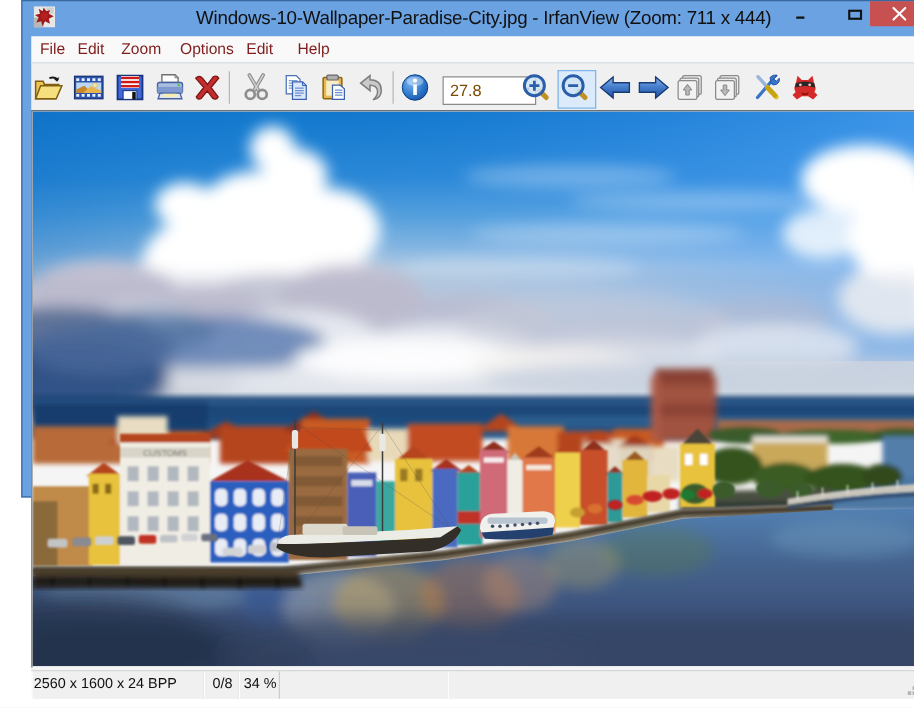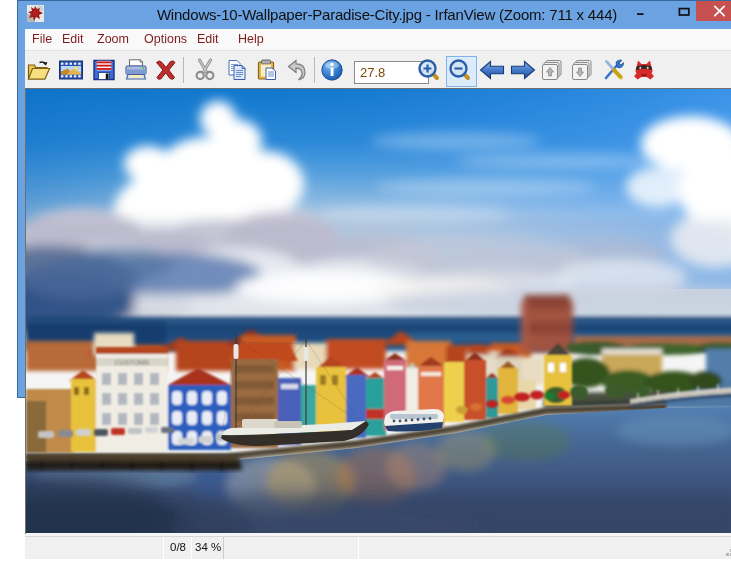--- a/index.html
+++ b/index.html
@@ -609,20 +609,23 @@
   <ellipse cx="40" cy="425" rx="110" ry="38" fill="#26364f" opacity="0.8"></ellipse>
   <ellipse cx="60" cy="444" rx="170" ry="30" fill="#22324a" opacity="0.7"></ellipse>
   <ellipse cx="300" cy="438" rx="150" ry="26" fill="#37486a" opacity="0.5"></ellipse>
 </g>
 </svg>
     </div>
     <div class="tline"></div>
       <div style="position:absolute;left:0;top:0;width:1px;height:446px;background:#6f6f6f"></div>
   </div>
   <div id="statusbar">
+    <div class="sfield" style="left:0;width:138px">
+        <span style="left:2px">2560 x 1600 x 24 BPP</span>
+      </div>
     <div class="sfield" style="left:138px;width:28px">
         <span style="left:7px">0/8</span>
       </div>
     <div class="sfield" style="left:166px;width:32px">
         <span style="left:4px">34 %</span>
       </div>
     <div class="sfield" style="left:333px;width:386px"></div>
     <svg style="position:absolute;right:2px;bottom:2px" width="12" height="12" viewBox="0 0 12 12">
       <g fill="#b5b5b5">
           <rect x="8" y="0" width="3" height="3"></rect>

